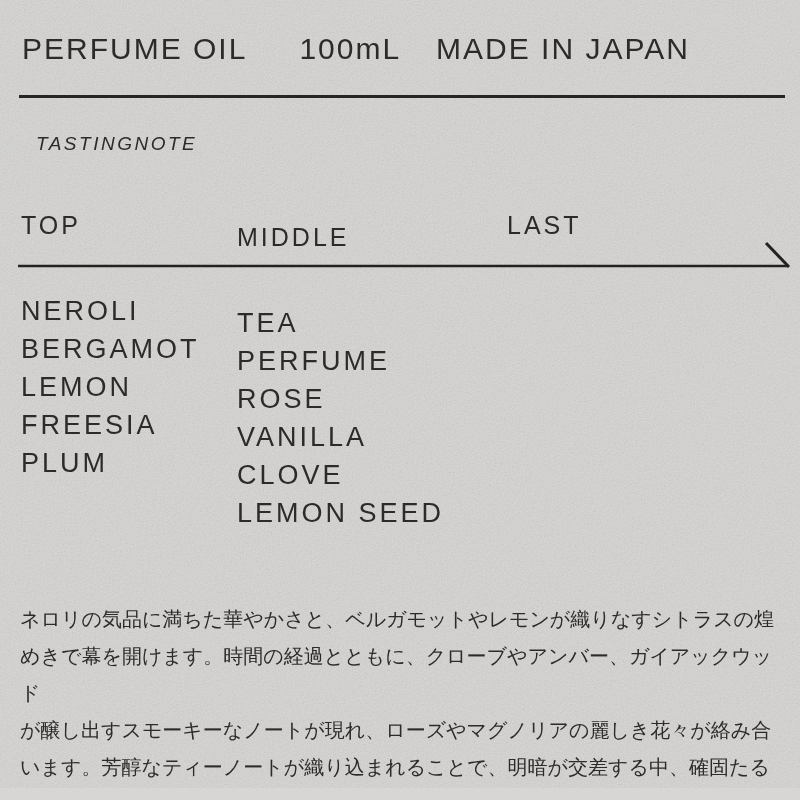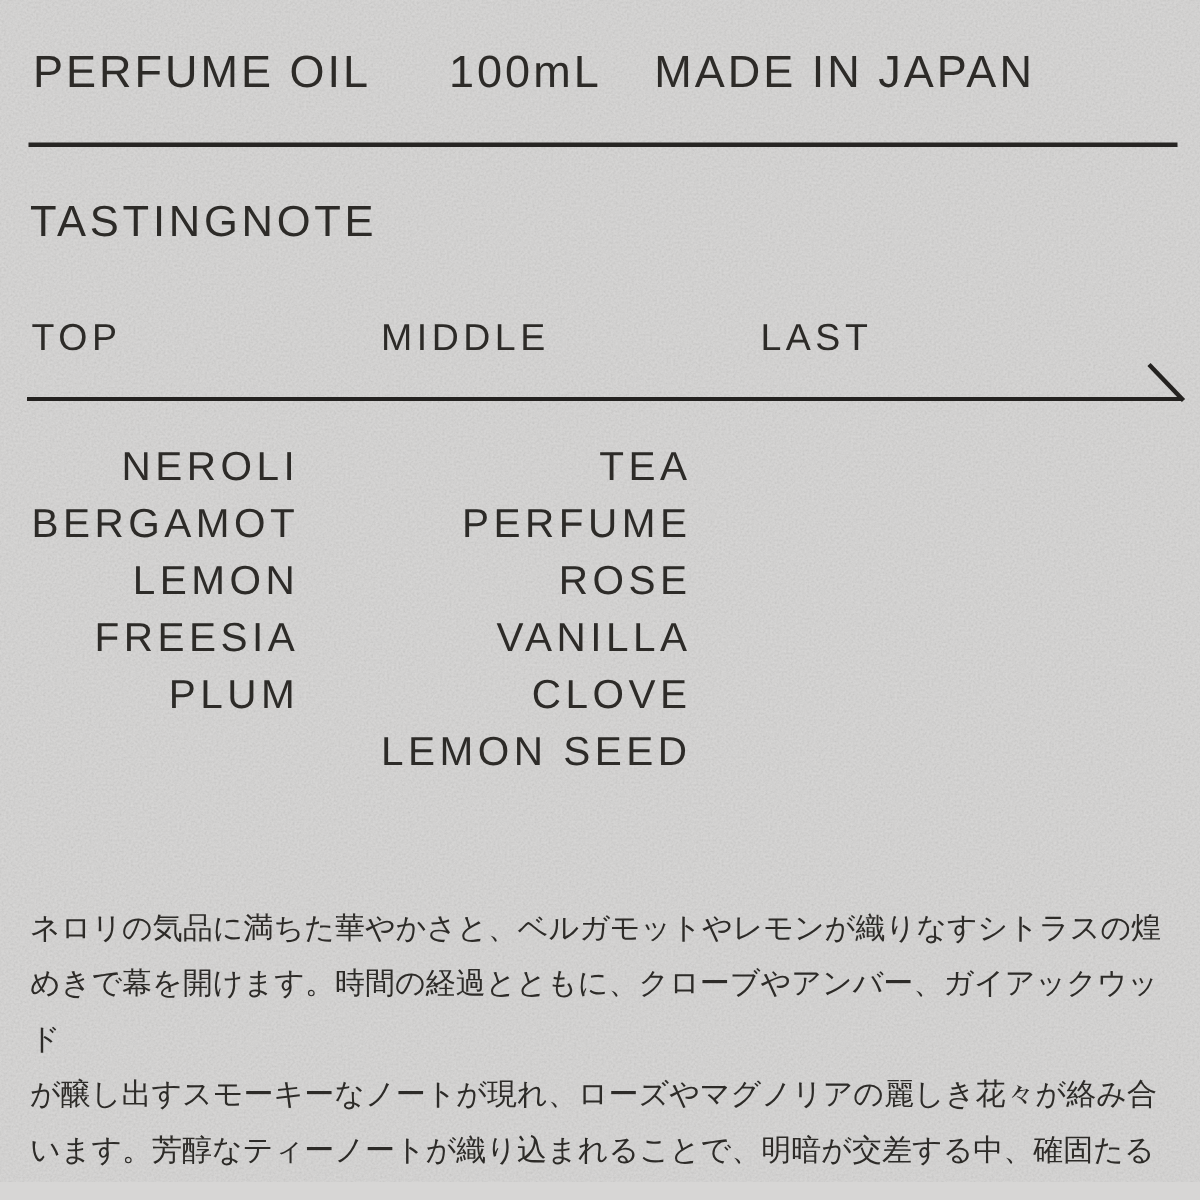--- a/index.html
+++ b/index.html
@@ -17,32 +17,32 @@
 
   .header-row{
     left:22px;top:34px;display:flex;align-items:baseline;
     font-size:30px;letter-spacing:2px;line-height:1;white-space:nowrap;
   }
   .header-volume{margin-left:52px;}
   .header-origin{margin-left:35px;}
 
   .rule-top{left:19px;top:95px;width:766px;height:3px;background:#272523;}
 
-  .tasting-title{left:20px;top:134px;font-size:29px;letter-spacing:2.5px;line-height:1;}
+  .tasting-title{left:36px;top:134px;font-size:19px;letter-spacing:2.5px;line-height:1;font-style:italic;}
 
   .col-header{top:213px;font-size:25px;letter-spacing:3px;line-height:1;}
   .col-x-top{left:21px;}
-  .col-x-middle{left:254px;}
+  .col-x-middle{left:237px;margin-top:12px;}
   .col-x-last{left:507px;}
 
   .notes-divider{left:0;top:240px;}
   .notes-divider line{stroke:#242220;}
 
   .notes-col{top:292px;font-size:27px;letter-spacing:3px;}
-  .notes-col .note{line-height:38px;white-space:nowrap;text-align:right;}
+  .notes-col .note{line-height:38px;white-space:nowrap;}
 
   .description{
     left:20px;top:601px;width:772px;
     font-size:20px;line-height:37px;
     white-space:pre-line;
   }
 </style>
 </head>
 <body>
 

